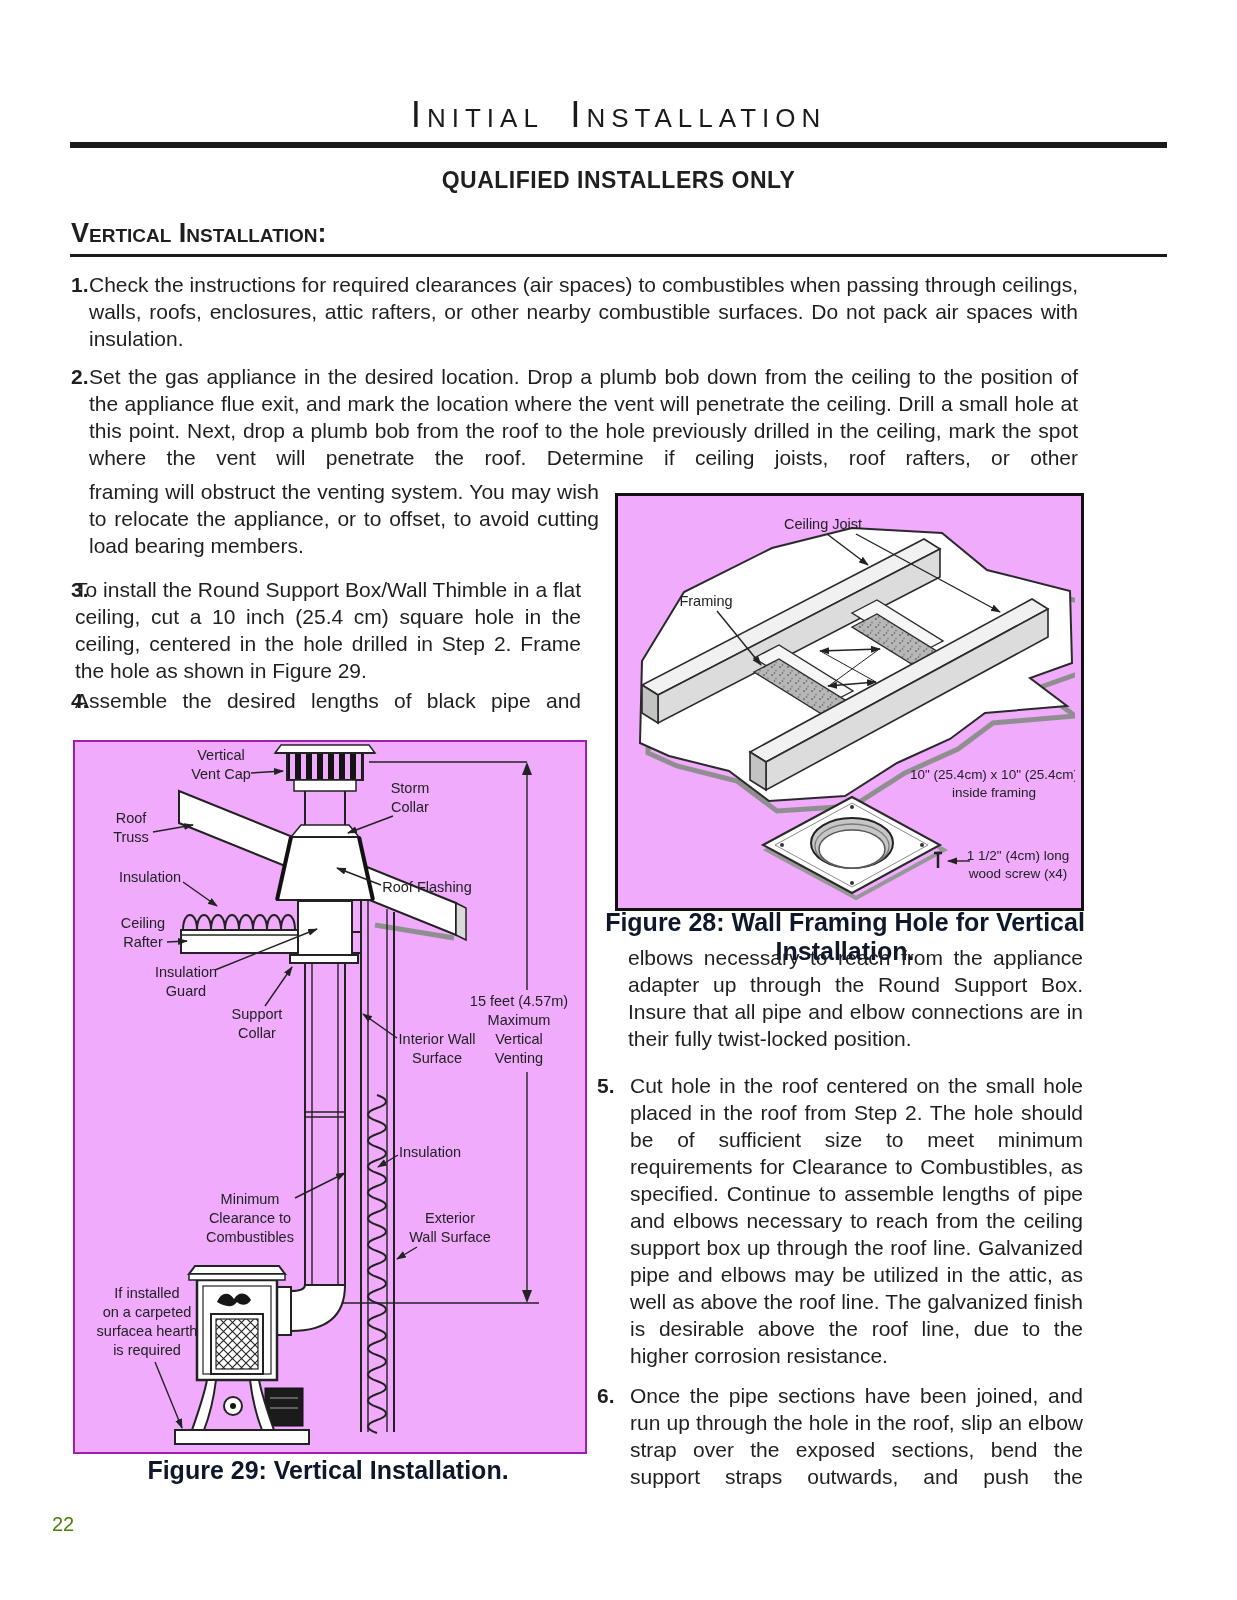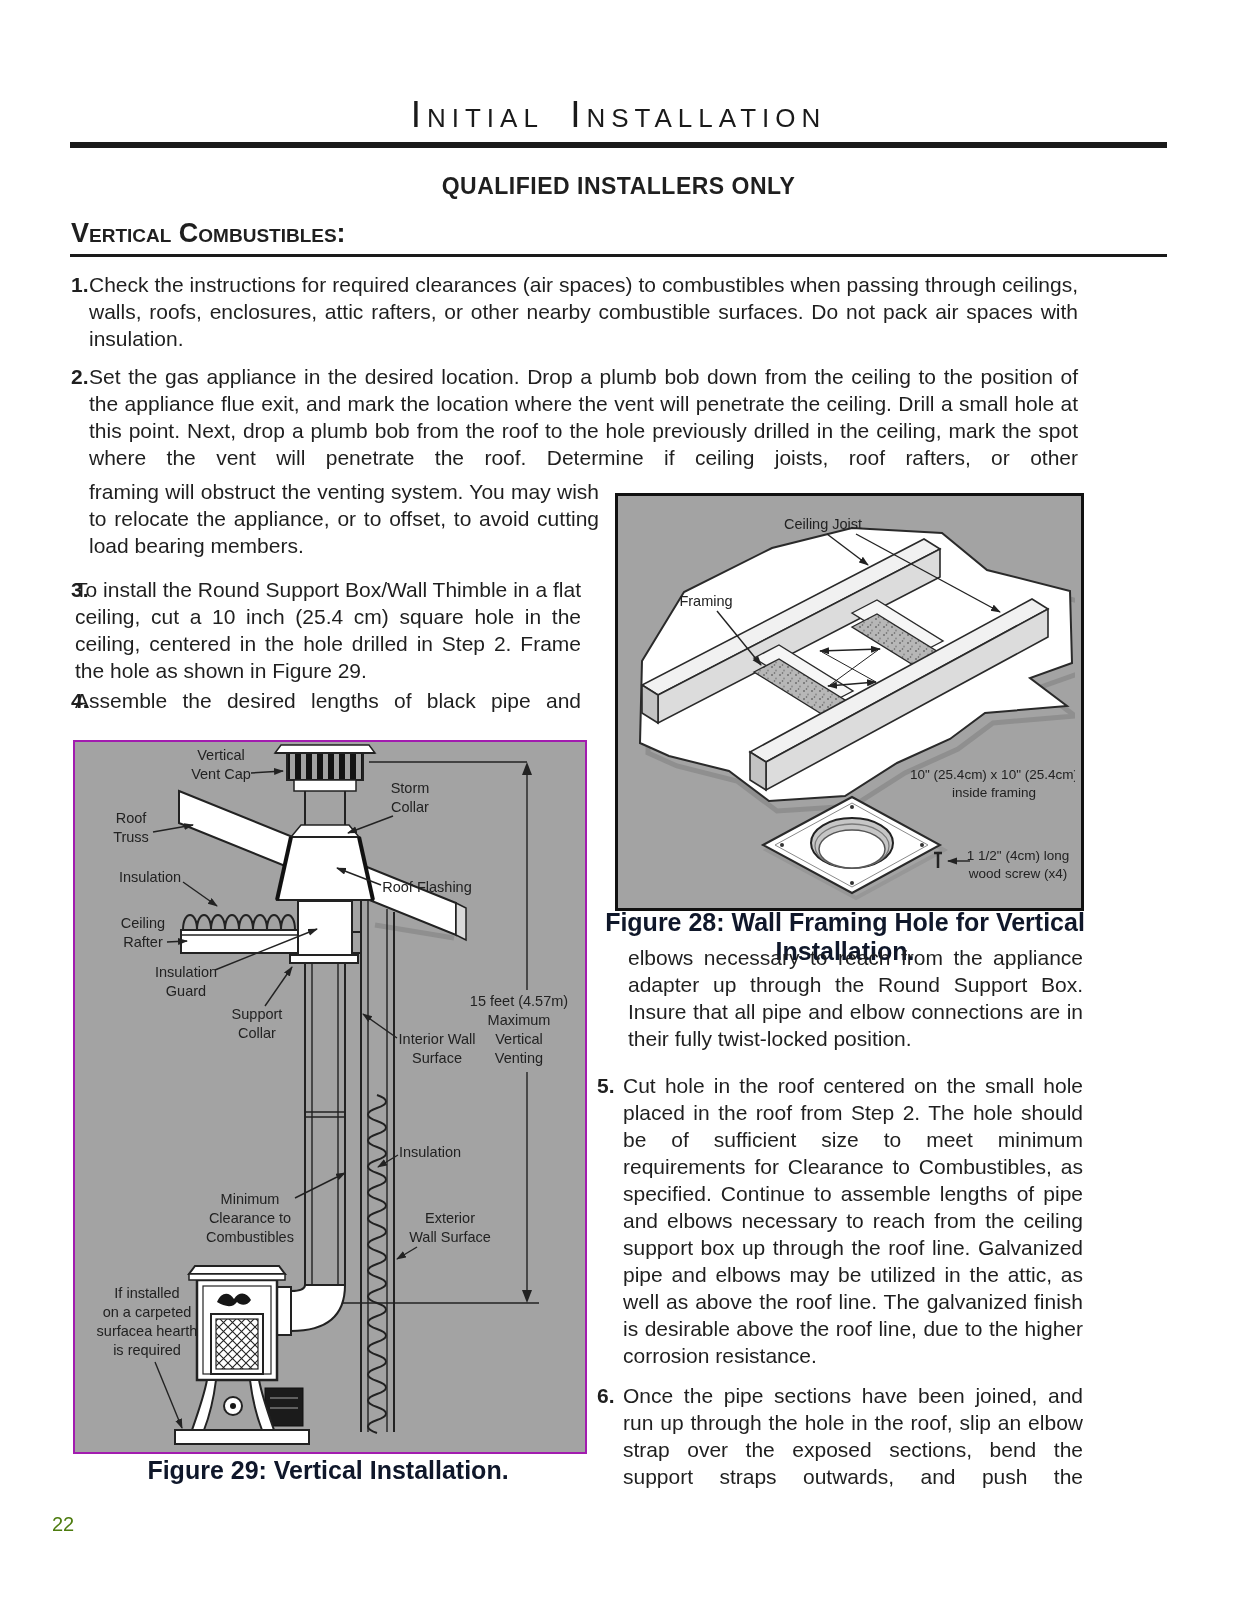--- a/index.html
+++ b/index.html
@@ -11,38 +11,38 @@
     padding-left:41px;
   }
   .abs { position:absolute; }
   .title {
     left:0; top:94px; width:1237px; text-align:center;
     font-variant:small-caps; font-size:37px; letter-spacing:6px; word-spacing:10px;
     font-weight:500; color:#1a1a1a;
   }
   .rule-thick { left:70px; top:142px; width:1097px; height:6px; background:#1a1a1a; }
   .subtitle {
-    left:0; top:173px; width:1237px; text-align:center;
+    left:0; top:167px; width:1237px; text-align:center;
     font-weight:bold; font-size:23px; letter-spacing:0.5px;
   }
   .section-heading {
     left:71px; top:218px; font-variant:small-caps; font-weight:bold; font-size:27px;
   }
   .rule-thin { left:70px; top:254px; width:1097px; height:3px; background:#1a1a1a; }
 
   .step { position:absolute; font-size:21px; line-height:27px; }
   .step .n { position:absolute; left:0; top:0; font-weight:bold; }
   .step .t { text-align:justify; }
   .jlast { text-align-last:justify; }
   .w-wide   { width:1007px; } .w-wide .t   { margin-left:18px; }
   .w-narrow { width:510px; }  .w-narrow .t { margin-left:4px; }
-  .w-right  { width:486px; }  .w-right .t  { margin-left:26px; }
+  .w-right  { width:486px; }  .w-right .t  { margin-left:33px; }
   .para { position:absolute; font-size:21px; line-height:27px; text-align:justify; }
 
-  .figure-box { position:absolute; background:#a3a3a3; }
+  .figure-box { position:absolute; background:#f0abfc; }
   .fb28 { left:615px; top:493px; width:463px; height:412px; border:3px solid #111; }
   .fb29 { left:73px;  top:740px; width:510px; height:710px; border:2px solid #a21caf; }
   .fig-caption { position:absolute; text-align:center; font-weight:bold; font-size:25px; color:#0f172a; }
   .cap28 { left:598px; top:908px;  width:494px; }
   .cap29 { left:63px;  top:1456px; width:530px; }
 
   .page-number { left:52px; top:1513px; font-size:20px; color:#4d7c0f; }
 
   svg { display:block; }
   svg text { font-family:"Liberation Sans", sans-serif; font-size:14.5px; fill:#222; }
@@ -53,21 +53,21 @@
   .wsh15 { fill:#fff; stroke:#222; stroke-width:1.5; }
 </style>
 </head>
 <body>
 
 <div class="page">
 
   <div class="abs title">Initial Installation</div>
   <div class="abs rule-thick"></div>
   <div class="abs subtitle">QUALIFIED INSTALLERS ONLY</div>
-  <div class="abs section-heading">Vertical Combustibles:</div>
+  <div class="abs section-heading">Vertical Installation:</div>
   <div class="abs rule-thin"></div>
 
   <div class="step w-wide" style="left:71px; top:271px;">
     <span class="n">1.</span>
     <div class="t">Check the instructions for required clearances (air spaces) to combustibles when passing through ceilings, walls, roofs, enclosures, attic rafters, or other nearby combustible surfaces. Do not pack air spaces with insulation.</div>
   </div>
 
   <div class="step w-wide" style="left:71px; top:363px;">
     <span class="n">2.</span>
     <div class="t jlast">Set the gas appliance in the desired location. Drop a plumb bob down from the ceiling to the position of the appliance flue exit, and mark the location where the vent will penetrate the ceiling. Drill a small hole at this point. Next, drop a plumb bob from the roof to the hole previously drilled in the ceiling, mark the spot where the vent will penetrate the roof. Determine if ceiling joists, roof rafters, or other</div>

